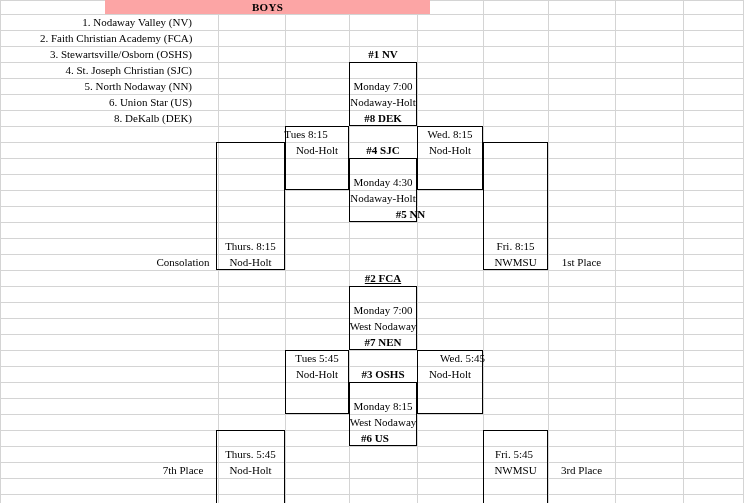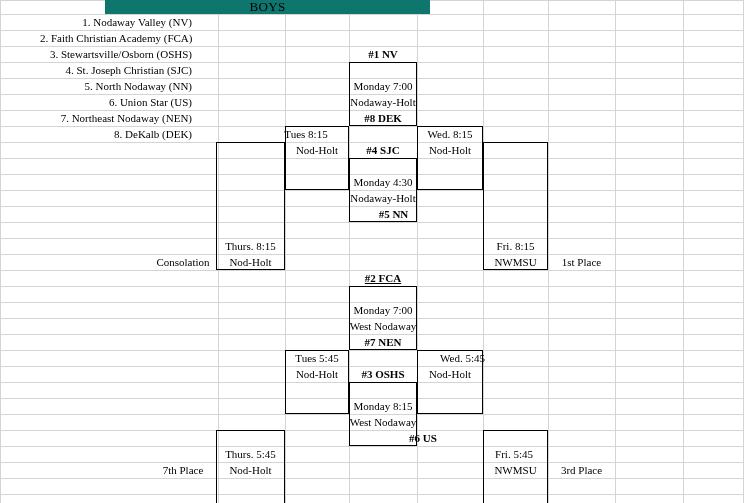--- a/index.html
+++ b/index.html
@@ -26,24 +26,24 @@
   .gridline-v {
     position: absolute;
     top: 0;
     width: 1px;
     height: 503px;
     background: #d4d4d4;
   }
   
   .title-bar {
     position: absolute;
-    background: #0f766e;
+    background: #fca5a5;
     color: #000;
-    font-weight: normal;
-    font-size: 13px;
+    font-weight: bold;
+    font-size: 11px;
     display: flex;
     align-items: center;
     justify-content: center;
     letter-spacing: 0.3px;
     z-index: 3;
   }
   
   .seed-list {
     position: absolute;
     left: 0;
@@ -137,21 +137,20 @@
 
   <div class="title-bar" style="left:105px; top:0px; width:325px; height:14px;">BOYS</div>
 
   <div class="seed-list" style="top:14px;">
     <div class="seed-row">1. Nodaway Valley (NV)</div>
     <div class="seed-row">2. Faith Christian Academy (FCA)</div>
     <div class="seed-row">3. Stewartsville/Osborn (OSHS)</div>
     <div class="seed-row">4. St. Joseph Christian (SJC)</div>
     <div class="seed-row">5. North Nodaway (NN)</div>
     <div class="seed-row">6. Union Star (US)</div>
-    <div class="seed-row">7. Northeast Nodaway (NEN)</div>
     <div class="seed-row">8. DeKalb (DEK)</div>
   </div>
 
   <div class="bx" style="left:349px; top:62px; width:68px; height:64px;"></div>
 
   <div class="bx" style="left:349px; top:158px; width:68px; height:64px;"></div>
 
   <div class="bx" style="left:349px; top:286px; width:68px; height:64px;"></div>
 
   <div class="bx" style="left:349px; top:382px; width:68px; height:64px;"></div>
@@ -173,31 +172,31 @@
   <div class="bx" style="left:216px; top:430px; width:69px; height:80px;"></div>
 
   <div class="cell b" style="left:349px; top:46px; width:68px;">#1 NV</div>
   <div class="cell" style="left:349px; top:78px; width:68px;">Monday 7:00</div>
   <div class="cell" style="left:349px; top:94px; width:68px;">Nodaway-Holt</div>
   <div class="cell b" style="left:349px; top:110px; width:68px;">#8 DEK</div>
 
   <div class="cell b" style="left:349px; top:142px; width:68px;">#4 SJC</div>
   <div class="cell" style="left:349px; top:174px; width:68px;">Monday 4:30</div>
   <div class="cell" style="left:349px; top:190px; width:68px;">Nodaway-Holt</div>
-  <div class="cell b" style="left:332px; top:206px; width:82px;padding-left:41px;">#5 NN</div>
+  <div class="cell b" style="left:349px; top:206px; width:82px;padding-left:41px;">#5 NN</div>
 
   <div class="cell b" style="left:349px; top:270px; width:68px;text-decoration:underline;">#2 FCA</div>
   <div class="cell" style="left:349px; top:302px; width:68px;">Monday 7:00</div>
   <div class="cell" style="left:349px; top:318px; width:68px;">West Nodaway</div>
   <div class="cell b" style="left:349px; top:334px; width:68px;">#7 NEN</div>
 
   <div class="cell b" style="left:349px; top:366px; width:68px;">#3 OSHS</div>
   <div class="cell" style="left:349px; top:398px; width:68px;">Monday 8:15</div>
   <div class="cell" style="left:349px; top:414px; width:68px;">West Nodaway</div>
-  <div class="cell b" style="left:349px; top:430px; width:52px;margin-left:48px;">#6 US</div>
+  <div class="cell b" style="left:349px; top:430px; width:52px;">#6 US</div>
 
   <div class="cell" style="left:285px; top:126px; width:42px;">Tues 8:15</div>
   <div class="cell" style="left:285px; top:142px; width:64px;">Nod-Holt</div>
 
   <div class="cell" style="left:285px; top:350px; width:64px;">Tues 5:45</div>
   <div class="cell" style="left:285px; top:366px; width:64px;">Nod-Holt</div>
 
   <div class="cell" style="left:417px; top:126px; width:66px;">Wed. 8:15</div>
   <div class="cell" style="left:417px; top:142px; width:66px;">Nod-Holt</div>
 

